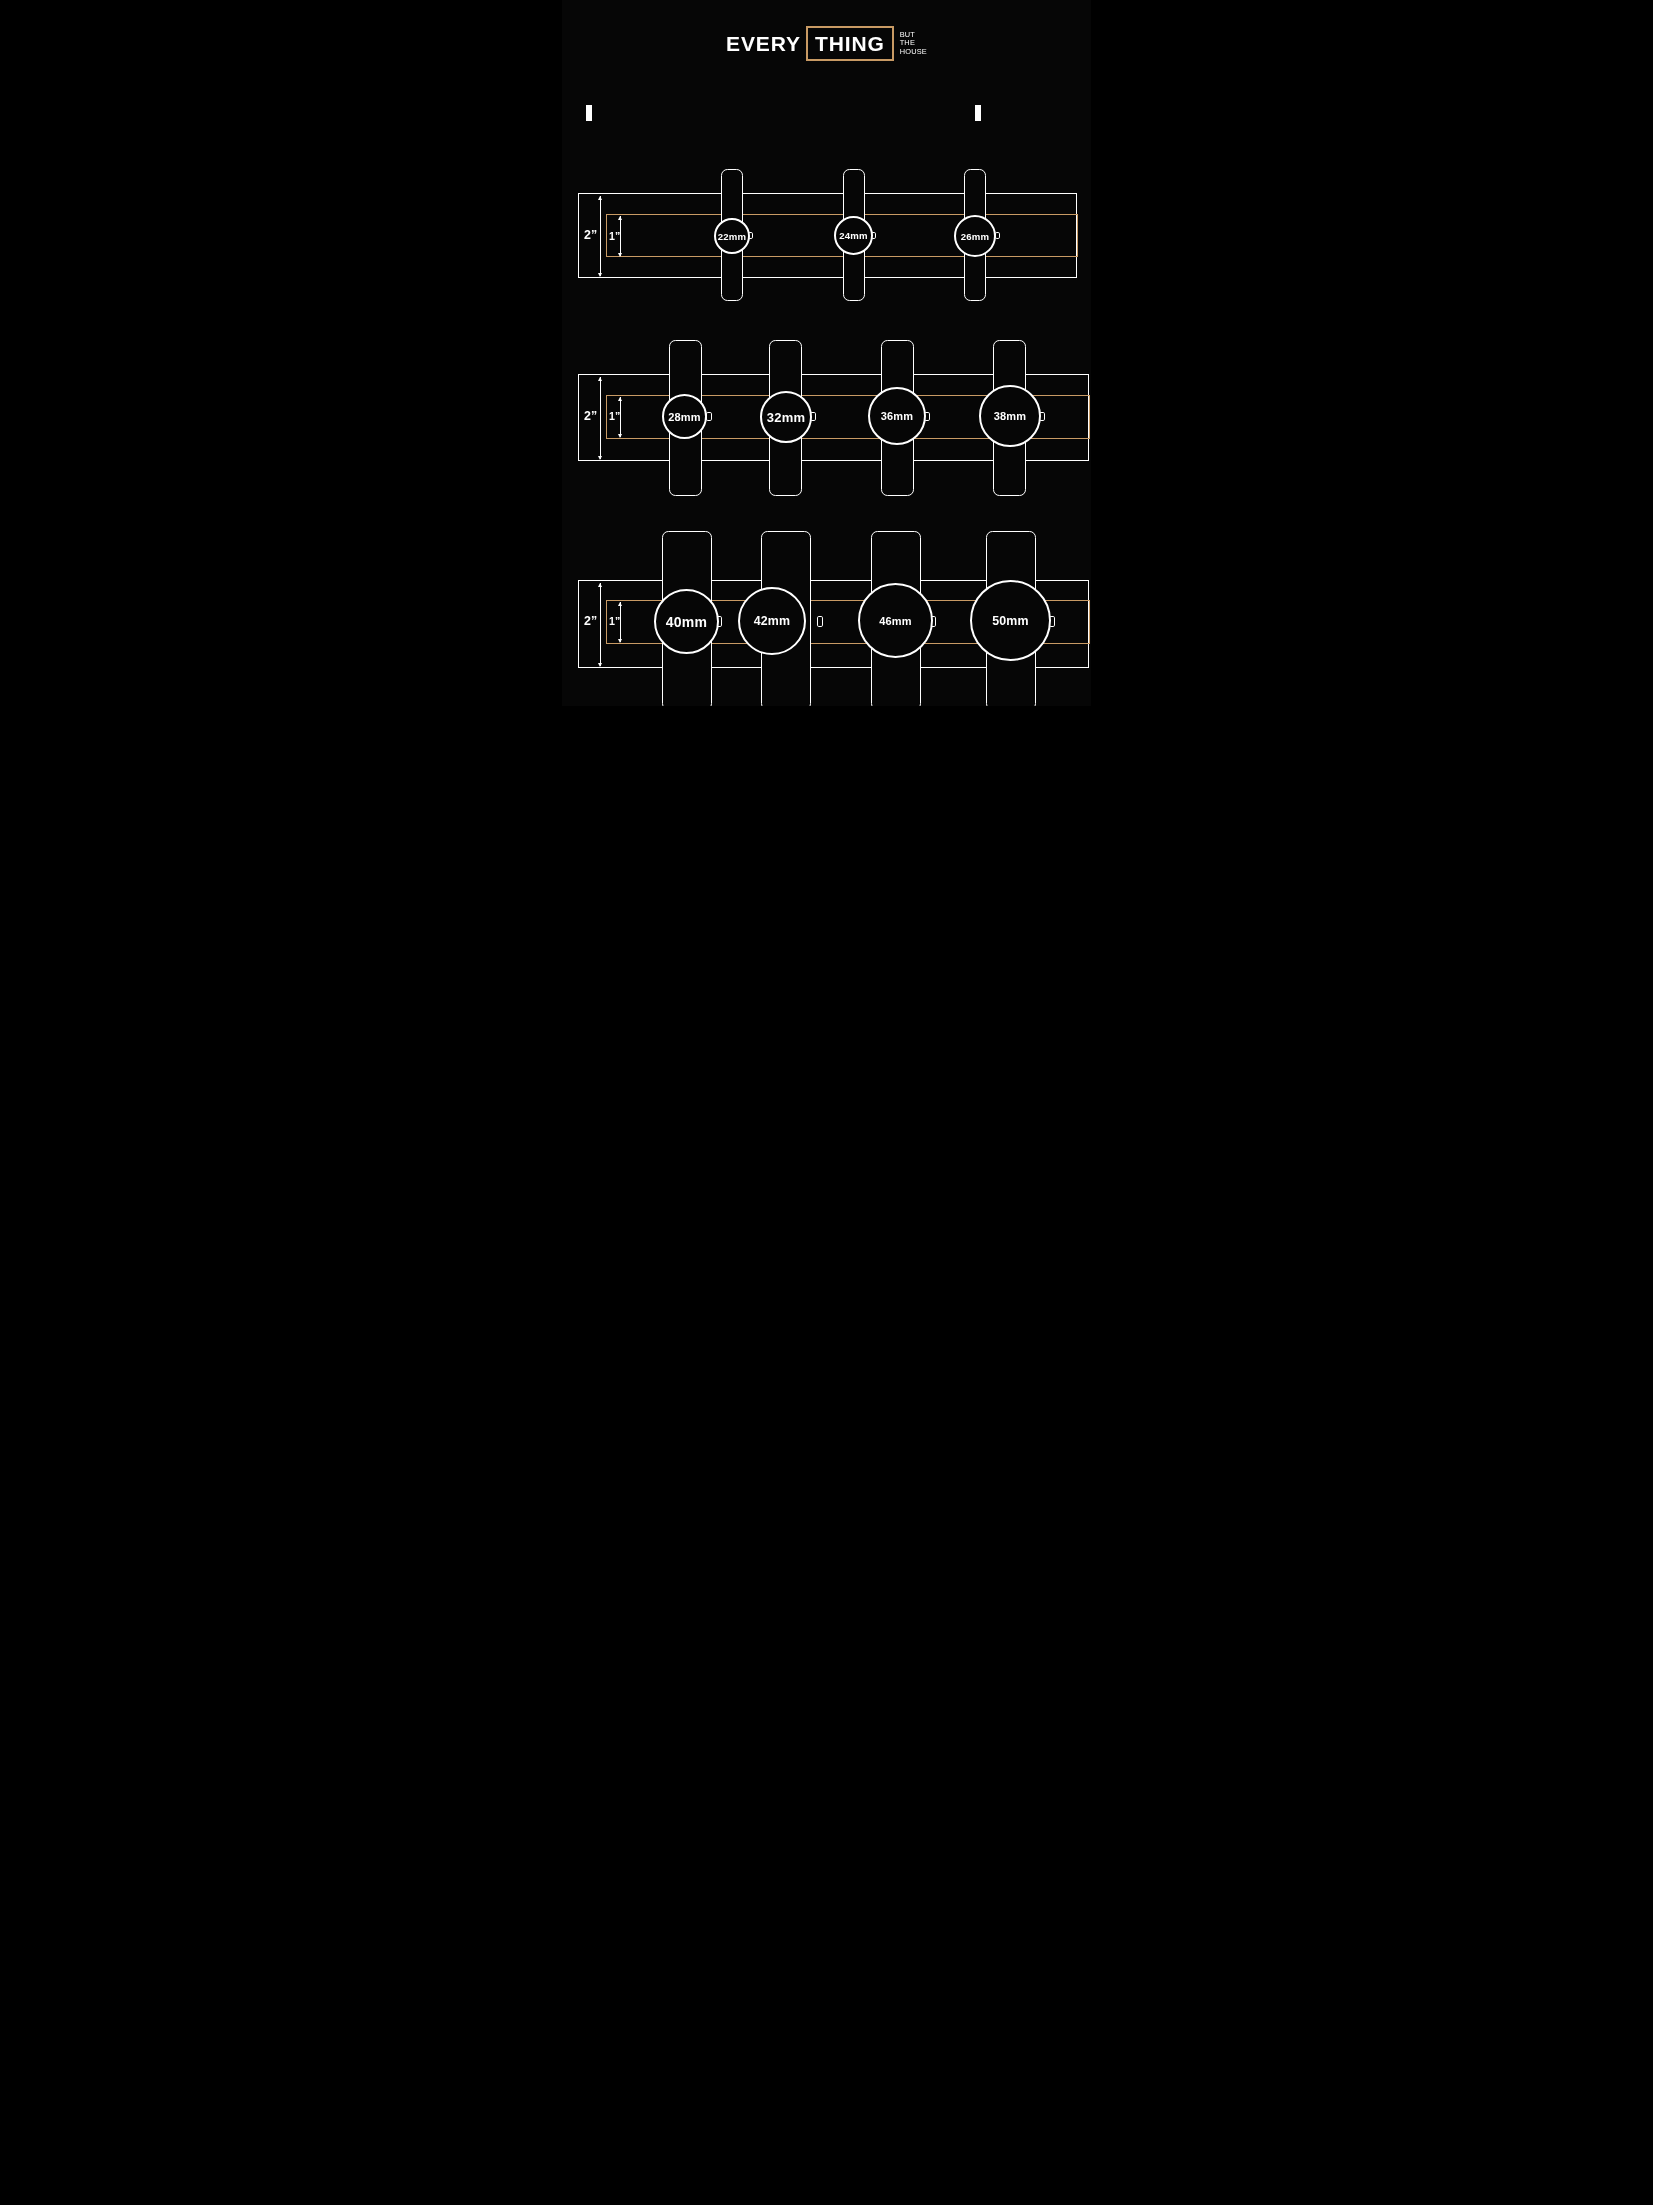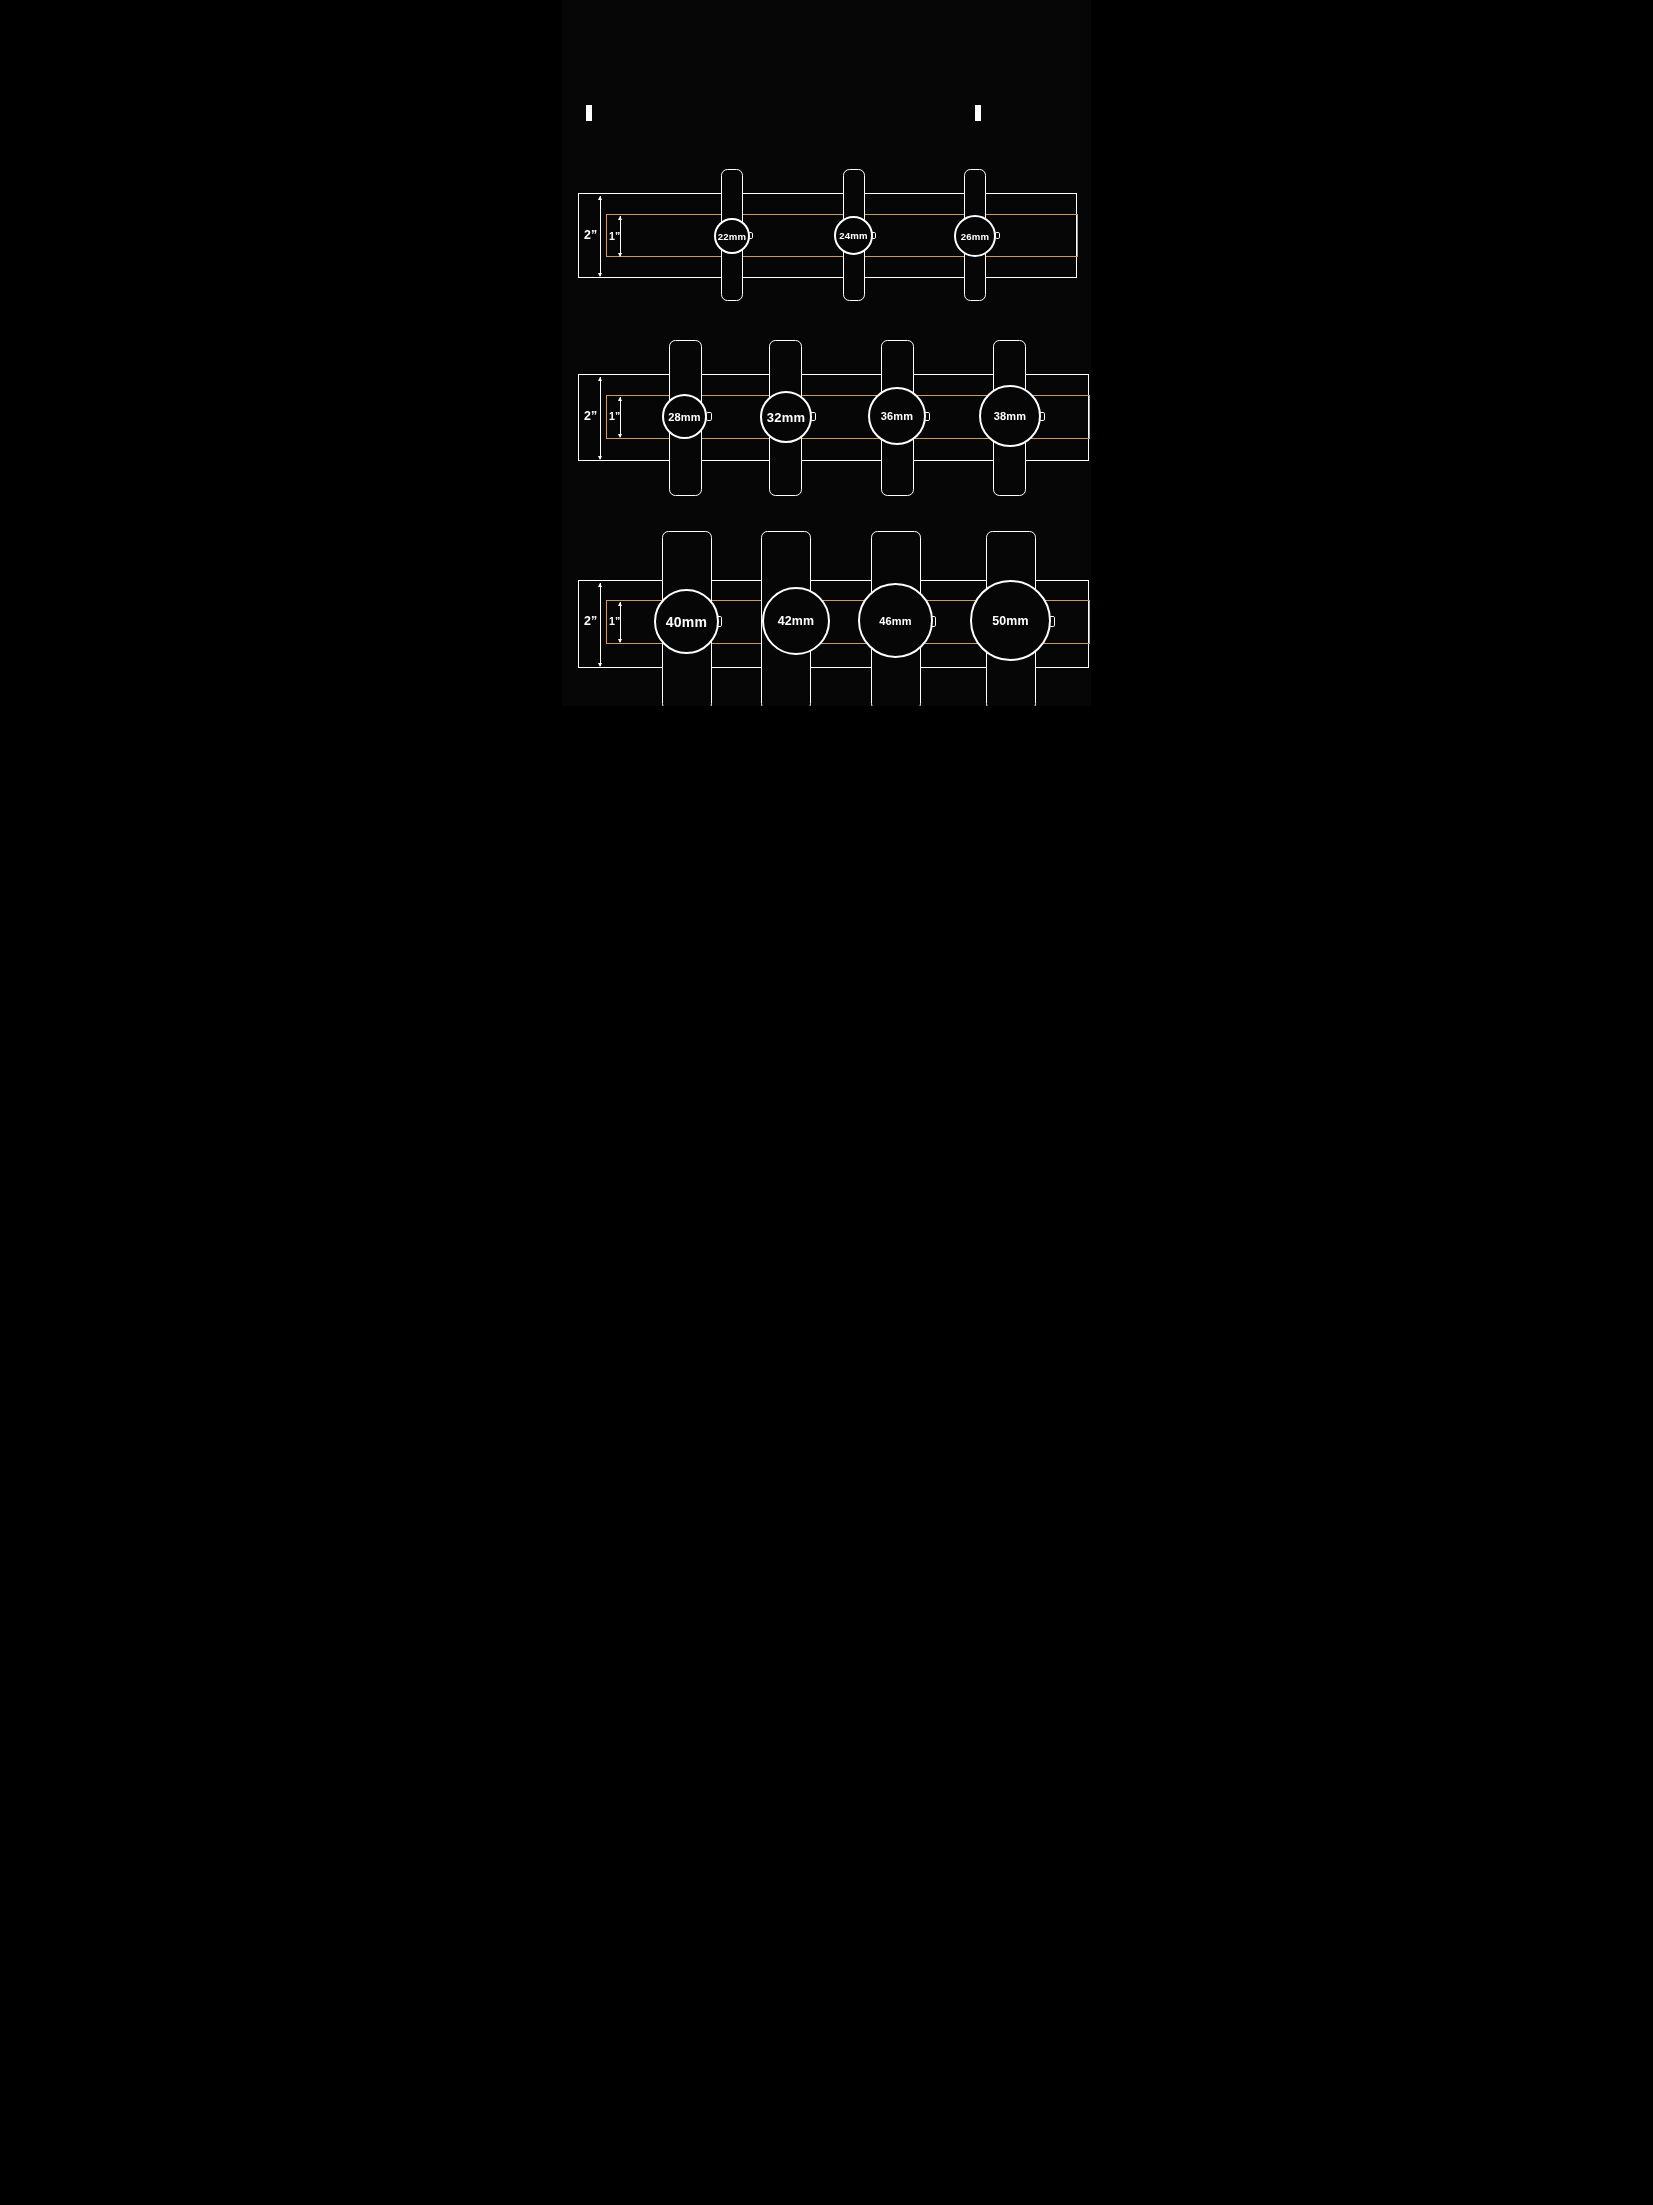--- a/index.html
+++ b/index.html
@@ -140,20 +140,31 @@
   .case-label {
     color: var(--white, #fff);
     letter-spacing: 0.2px;
   }
 </style>
 </head>
 <body>
 
 <div class="canvas">
 
+  <div class="logo">
+    <div class="logo-word">EVERY</div>
+    <div class="logo-box">
+      <div class="logo-word">THING</div>
+    </div>
+    <div class="logo-tagline">
+      <div>BUT</div>
+      <div>THE</div>
+      <div>HOUSE</div>
+    </div>
+  </div>
 
   <div class="title-tick" style="left:24px; top:105px;"></div>
   <div class="title-tick" style="left:413px; top:105px;"></div>
 
   <div class="band-outer" style="left:16px; top:193px; width:499px; height:85px;"></div>
   <div class="band-inner" style="left:44px; top:214px; width:472px; height:43px;"></div>
 
   <div class="dim-label big" style="left:22px; top:228px;">2”</div>
   <div class="dim-arrow" style="left:38px; top:196px; height:80px;"></div>
   <div class="dim-label small" style="left:47px; top:230px;">1”</div>
@@ -235,21 +246,21 @@
     <div class="strap" style="left:100px; top:531px; width:50px; height:179px;"></div>
     <div class="crown" style="left:154px; top:616px; width:6.4px; height:11px;"></div>
     <div class="case" style="left:92px; top:589px; width:65px; height:65px;">
       <span class="case-label" style="font-size:14px;">40mm</span>
     </div>
   </div>
 
   <div>
     <div class="strap" style="left:199px; top:531px; width:50px; height:179px;"></div>
     <div class="crown" style="left:255px; top:616px; width:6.4px; height:11px;"></div>
-    <div class="case" style="left:200px; top:587px; width:68px; height:68px;">
+    <div class="case" style="left:176px; top:587px; width:68px; height:68px;">
       <span class="case-label" style="font-size:12.4px;">42mm</span>
     </div>
   </div>
 
   <div>
     <div class="strap" style="left:309px; top:531px; width:50px; height:179px;"></div>
     <div class="crown" style="left:368px; top:616px; width:6.4px; height:11px;"></div>
     <div class="case" style="left:296px; top:583px; width:75px; height:75px;">
       <span class="case-label" style="font-size:11px;">46mm</span>
     </div>

